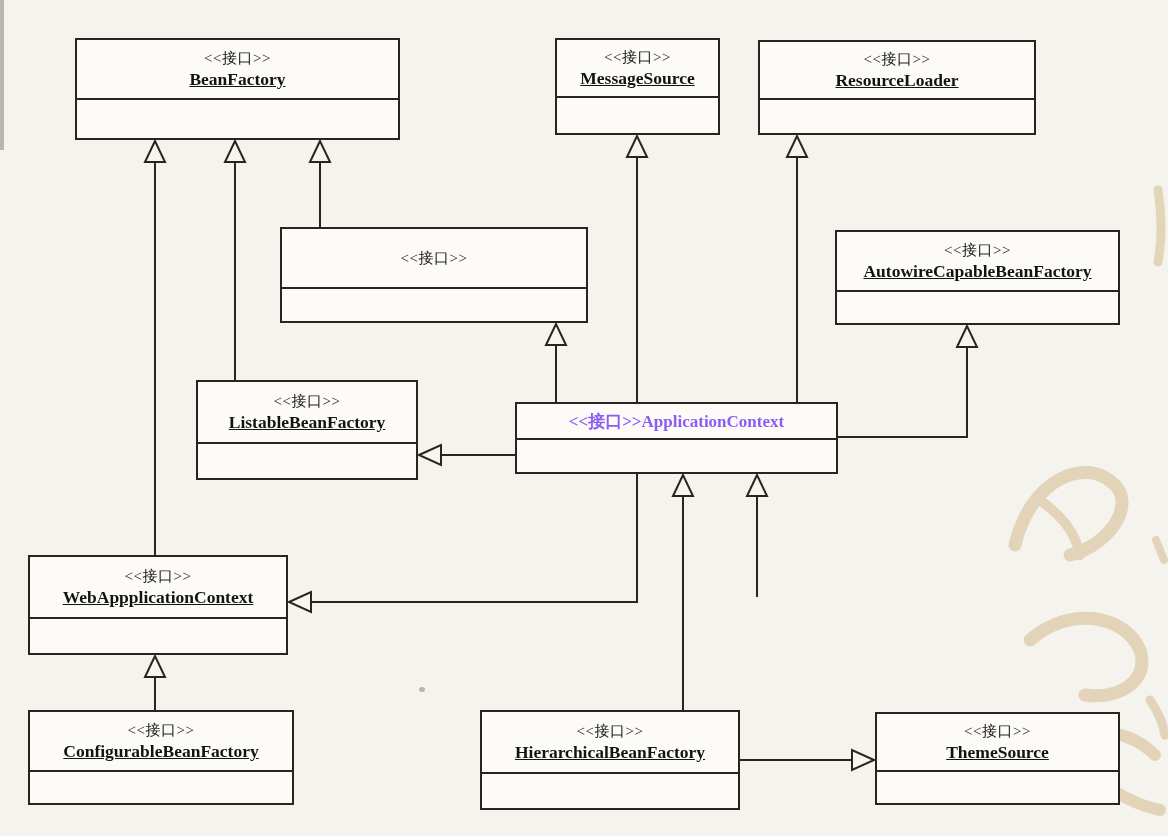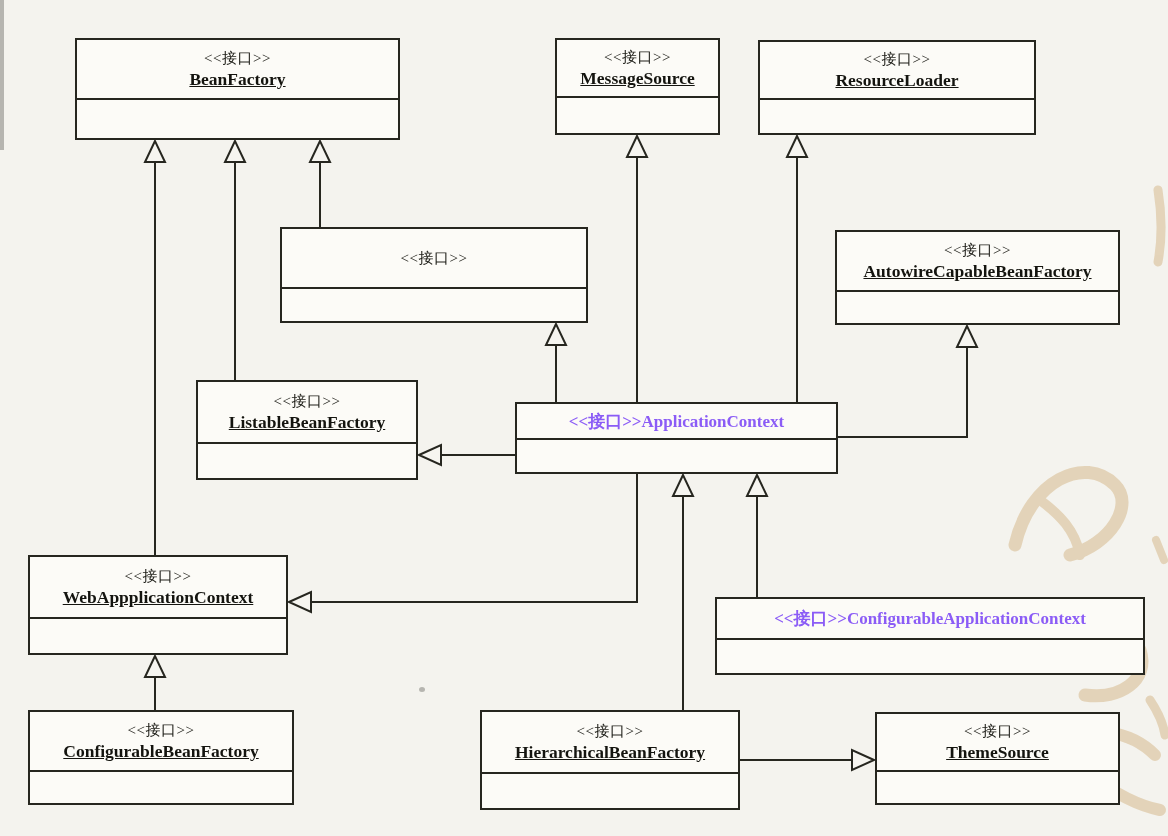--- a/index.html
+++ b/index.html
@@ -190,26 +190,20 @@
   </div>
 
   <div class="node" style="left:28px;top:555px;width:260px;height:100px">
     <div class="title" style="height:62px">
       <div class="stereotype">&lt;&lt;接口&gt;&gt;</div>
       <div class="name">WebAppplicationContext</div>
     </div>
     <div class="compartment"></div>
   </div>
 
-  <div class="node single" style="left:715px;top:597px;width:430px;height:78px">
-    <div class="title" style="height:41px">
-      <span class="label-line">&lt;&lt;接口&gt;&gt;ConfigurableApplicationContext</span>
-    </div>
-    <div class="compartment"></div>
-  </div>
 
   <div class="node" style="left:28px;top:710px;width:266px;height:95px">
     <div class="title" style="height:60px">
       <div class="stereotype">&lt;&lt;接口&gt;&gt;</div>
       <div class="name">ConfigurableBeanFactory</div>
     </div>
     <div class="compartment"></div>
   </div>
 
   <div class="node" style="left:480px;top:710px;width:260px;height:100px">

